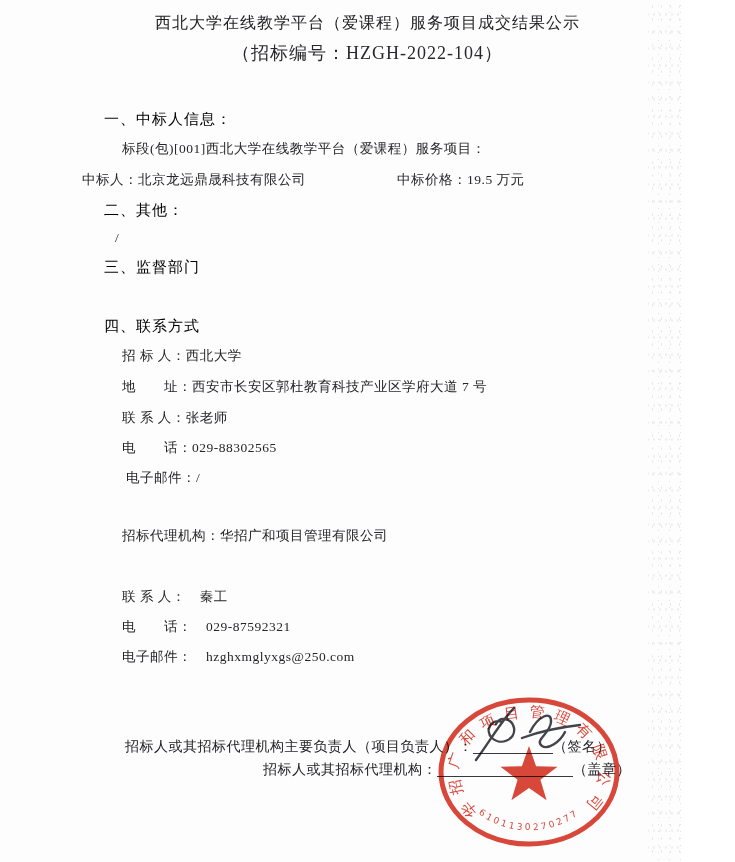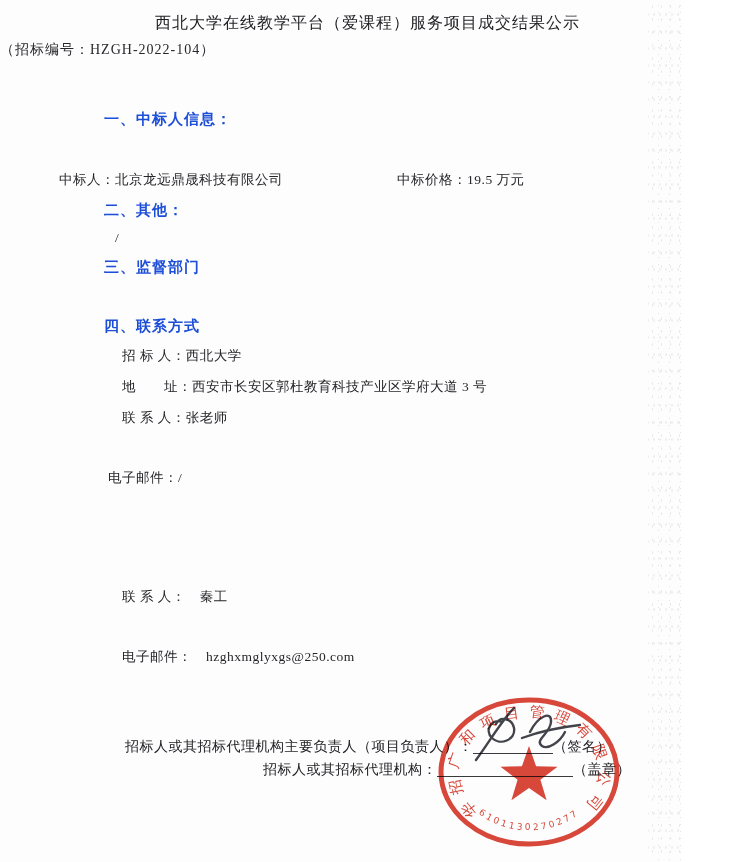--- a/index.html
+++ b/index.html
@@ -4,22 +4,22 @@
 <style>
   html,body{margin:0;padding:0;background:#ffffff;}
   .page{
     position:relative; width:681px; height:862px; overflow:hidden;
     background:#fdfdfd;
     font-family:"Liberation Serif","DejaVu Serif",serif;
     color:#26262a;
   }
   .line{position:absolute; white-space:nowrap; font-size:13.5px; line-height:1.35; letter-spacing:.5px;}
   .title{left:0; width:735px; text-align:center; font-size:16px; letter-spacing:1px; color:#1e1e22;}
-  .subtitle{left:0; width:735px; text-align:left; font-size:14px; letter-spacing:1px; color:#28282c;}
-  .heading{font-weight:700; font-size:15px; letter-spacing:1px; color:#1d4ed8;}
+  .subtitle{left:0; width:735px; text-align:center; font-size:18px; letter-spacing:1px; color:#28282c;}
+  .heading{font-weight:400; font-size:15px; letter-spacing:1px; color:#000000;}
   .sig{font-size:14px; color:#222226;}
   .blank{display:inline-block; border-bottom:1.3px solid #3a3a3e; height:14px; vertical-align:-3px;}
   .noise{
     position:absolute; top:0; height:862px; pointer-events:none;
     background-image:
       radial-gradient(#d4d4dc 0.6px, transparent 0.9px),
       radial-gradient(#e2e2e8 0.5px, transparent 0.8px),
       radial-gradient(#cfcfd8 0.4px, transparent 0.7px);
     background-size:9px 13px, 6px 17px, 11px 7px;
     background-position:0 0, 3px 6px, 5px 2px;
@@ -34,37 +34,41 @@
 
 <div class="page">
 
   <div class="noise" style="left:648px; width:70px;"></div>
   <div class="noise" style="left:718px; width:17px; opacity:.3;"></div>
 
   <div class="line title" style="top:12px">西北大学在线教学平台（爱课程）服务项目成交结果公示</div>
   <div class="line subtitle" style="top:41px">（招标编号：HZGH-2022-104）</div>
 
   <div class="line heading" style="top:109px; left:104px">一、中标人信息：</div>
+  <div class="line" style="top:140px; left:122px">标段(包)[001]西北大学在线教学平台（爱课程）服务项目：</div>
   <div class="line" style="top:171px; left:0; width:735px">
-    <span style="margin-left:59px">中标人：北京龙远鼎晟科技有限公司</span><span style="position:absolute; left:397px">中标价格：19.5 万元</span>
+    <span style="margin-left:82px">中标人：北京龙远鼎晟科技有限公司</span><span style="position:absolute; left:397px">中标价格：19.5 万元</span>
   </div>
 
   <div class="line heading" style="top:200px; left:104px">二、其他：</div>
   <div class="line" style="top:229px; left:115px">/</div>
 
   <div class="line heading" style="top:257px; left:104px">三、监督部门</div>
 
   <div class="line heading" style="top:316px; left:104px">四、联系方式</div>
 
   <div class="line" style="top:347px; left:122px"><span>招 标 人：</span><span>西北大学</span></div>
-  <div class="line" style="top:378px; left:122px"><span>地　　址：</span><span>西安市长安区郭杜教育科技产业区学府大道 3 号</span></div>
+  <div class="line" style="top:378px; left:122px"><span>地　　址：</span><span>西安市长安区郭杜教育科技产业区学府大道 7 号</span></div>
   <div class="line" style="top:409px; left:122px"><span>联 系 人：</span><span>张老师</span></div>
-  <div class="line" style="top:469px; left:108px"><span>电子邮件：</span><span>/</span></div>
+  <div class="line" style="top:439px; left:122px"><span>电　　话：</span><span>029-88302565</span></div>
+  <div class="line" style="top:469px; left:126px"><span>电子邮件：</span><span>/</span></div>
 
+  <div class="line" style="top:527px; left:122px"><span>招标代理机构：</span><span>华招广和项目管理有限公司</span></div>
   <div class="line" style="top:588px; left:122px"><span>联 系 人：　</span><span>秦工</span></div>
+  <div class="line" style="top:618px; left:122px"><span>电　　话：　</span><span>029-87592321</span></div>
   <div class="line" style="top:648px; left:122px"><span>电子邮件：　</span><span>hzghxmglyxgs@250.com</span></div>
 
   <div class="line sig" style="top:738px; left:125px">
     <span>招标人或其招标代理机构主要负责人（项目负责人）：</span><span class="blank" style="width:80px"></span><span>（签名）</span>
   </div>
   <div class="line sig" style="top:761px; left:263px">
     <span>招标人或其招标代理机构：</span><span class="blank" style="width:136px"></span><span>（盖章）</span>
   </div>
 
   <svg class="stamp" width="190" height="156" viewBox="0 0 190 156">

